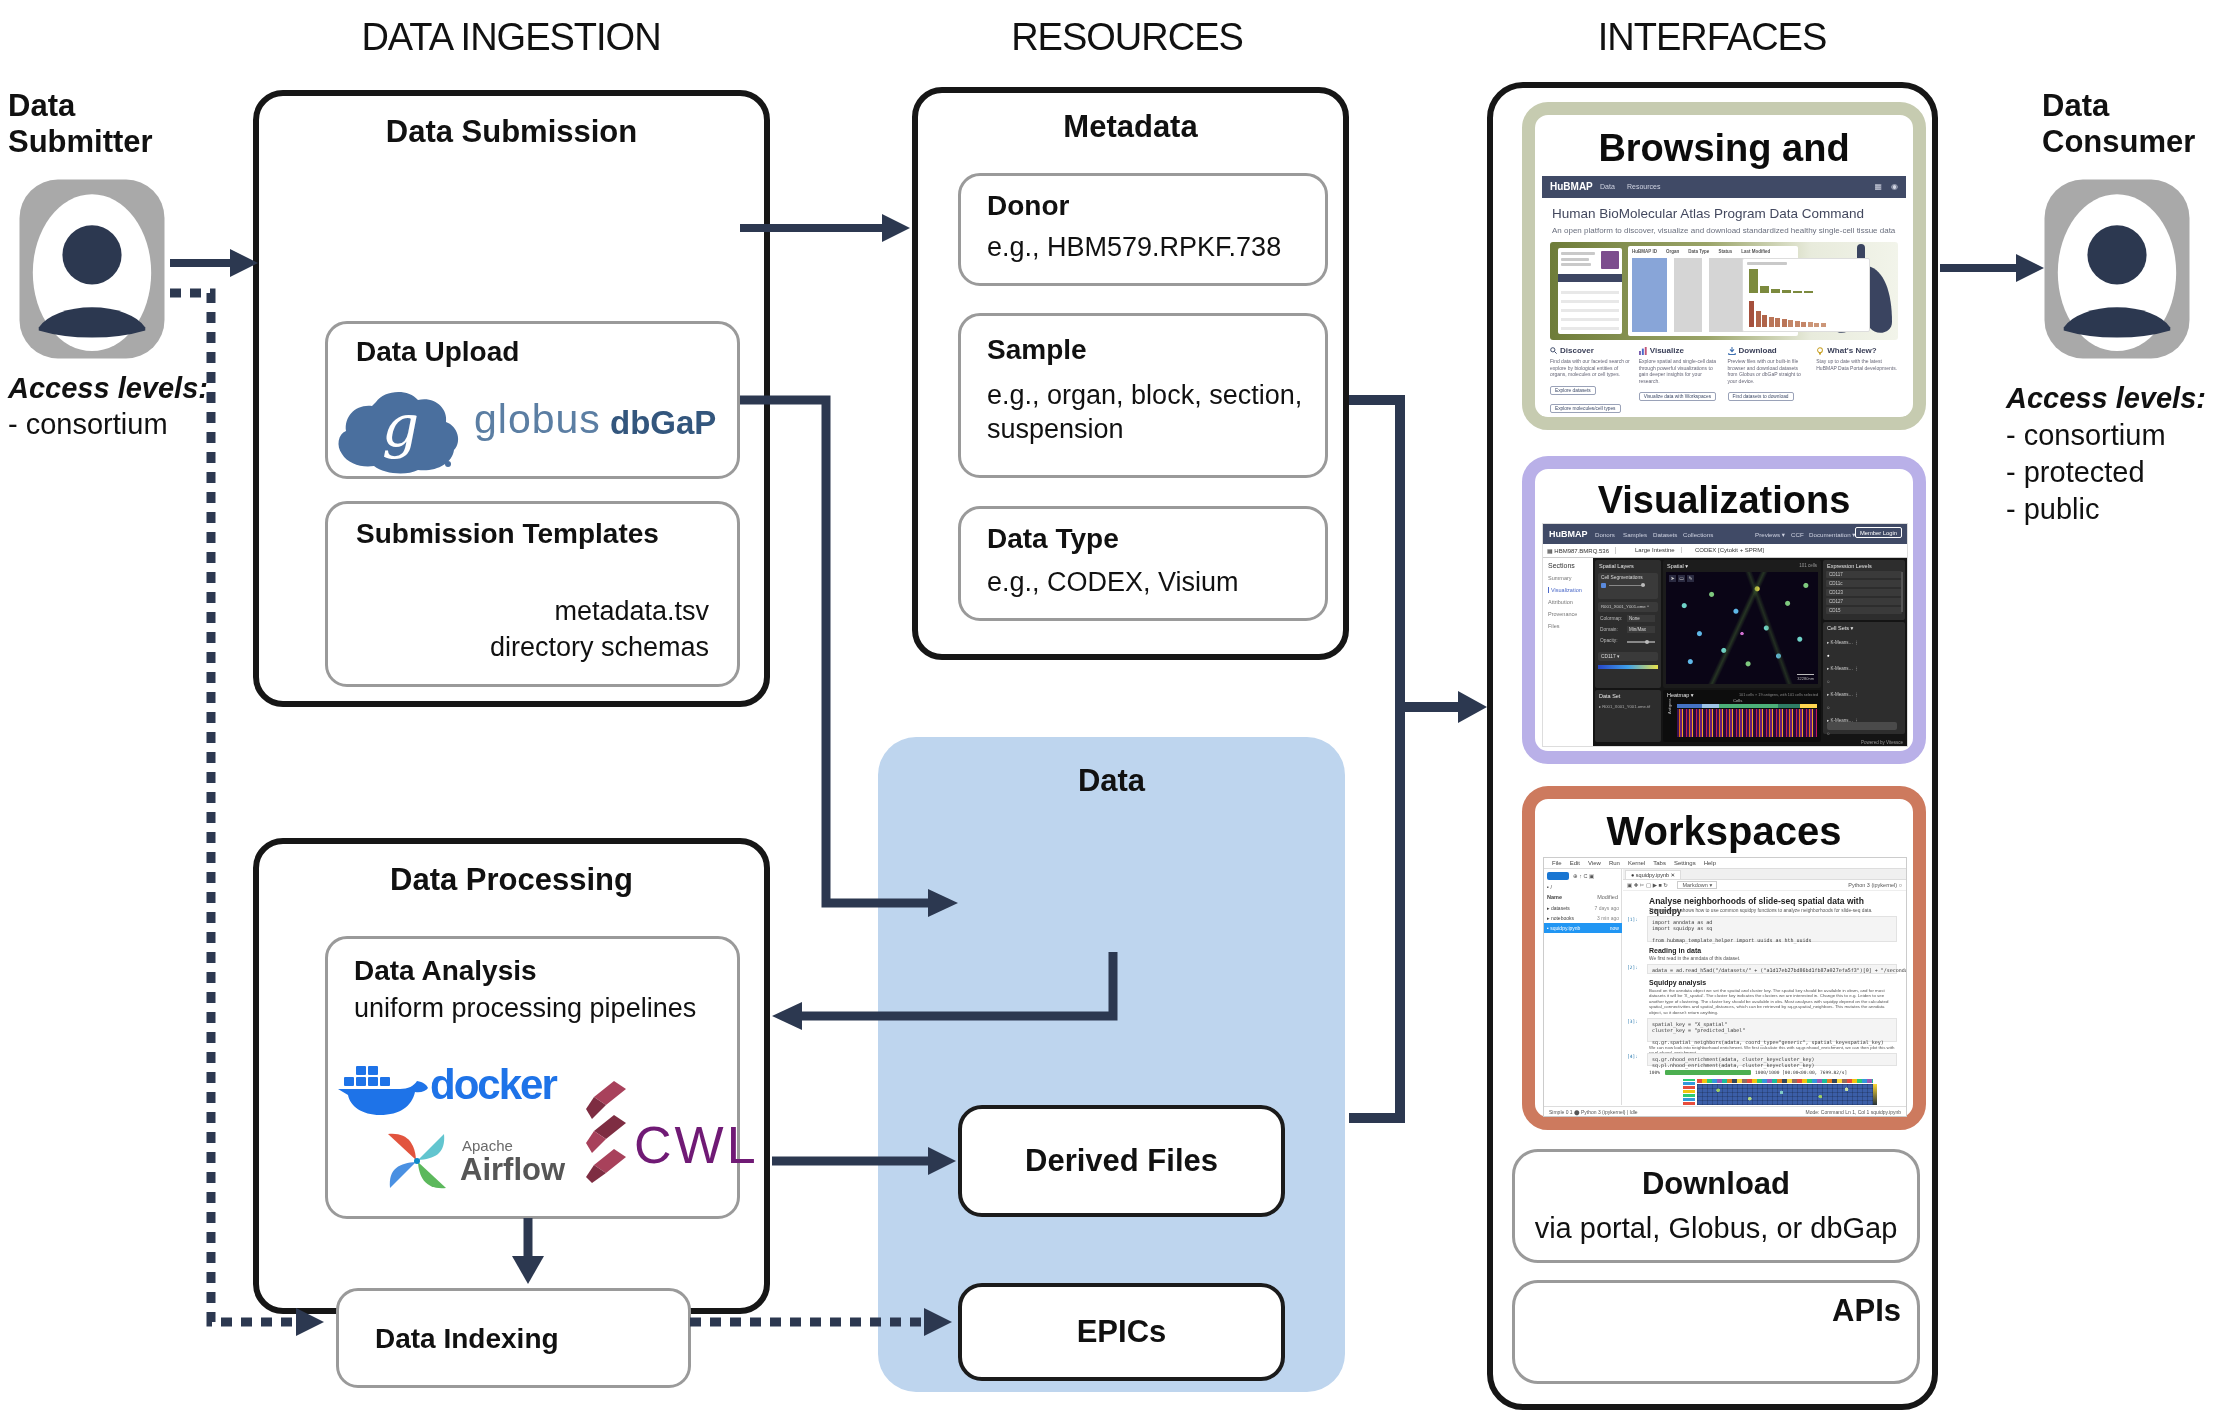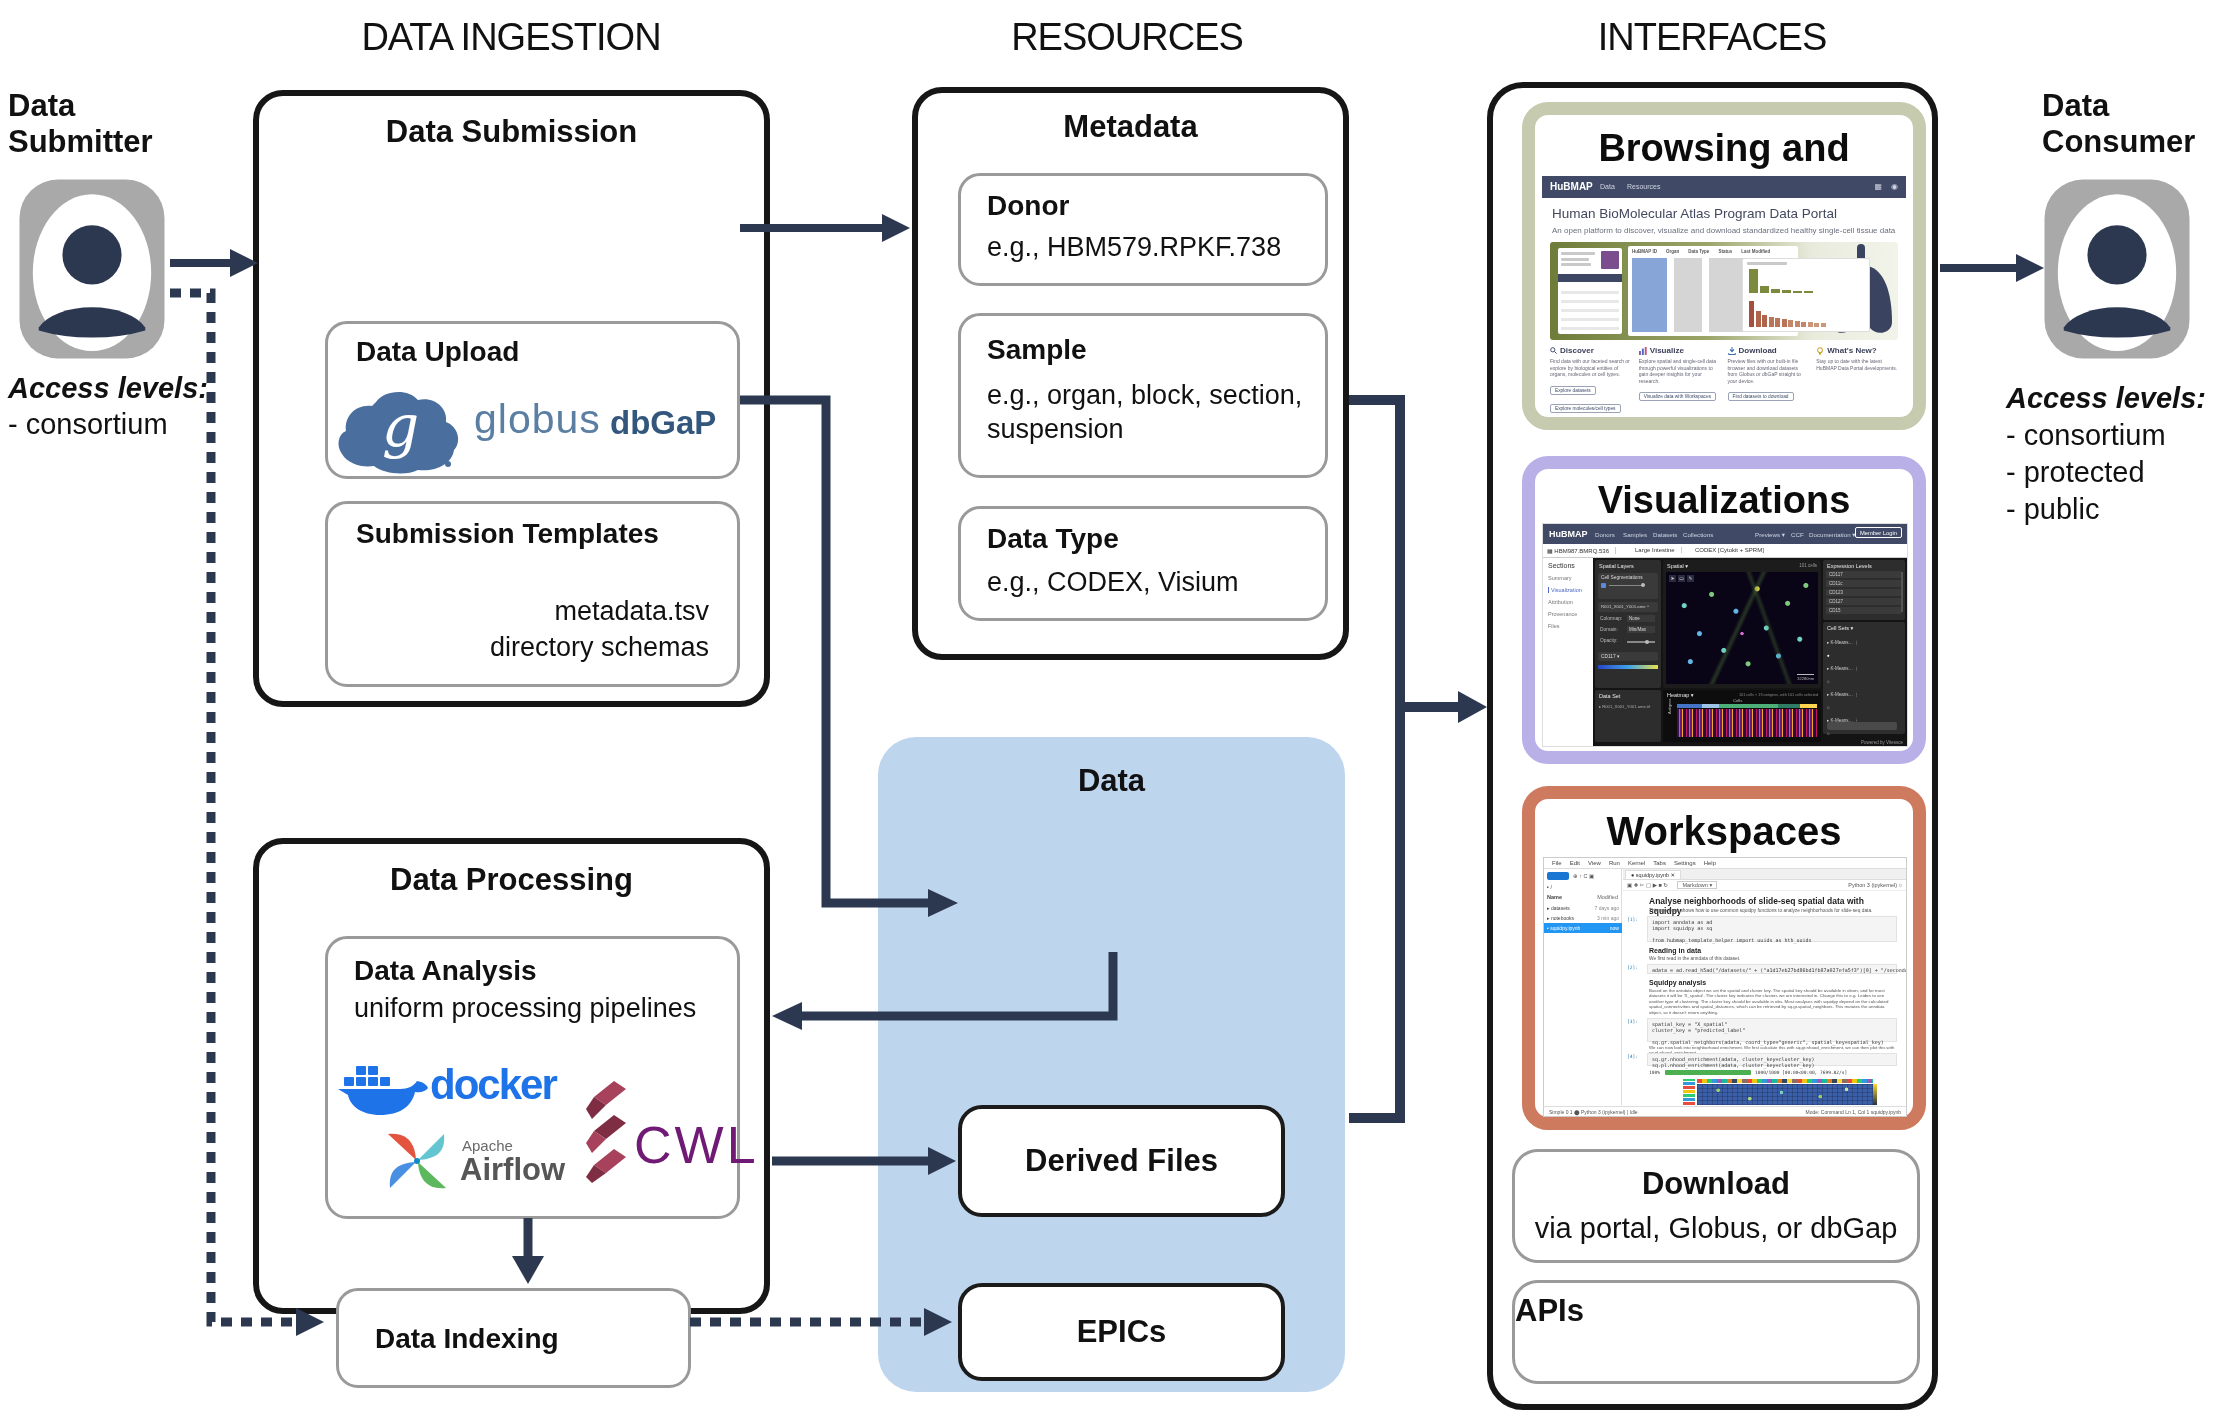--- a/index.html
+++ b/index.html
@@ -170,21 +170,21 @@
   <div class="panel" style="left:29px;top:14px;width:404px;height:328px;border:13px solid #c6cbb0;">
     <div class="paneltitle" style="top:12px;">Browsing and Search</div>
     <div class="mini" style="left:7px;top:61px;width:364px;height:240px;">
       <div class="navybar" style="left:0;top:0;width:364px;height:22px;">
         <span class="abs" style="left:8px;top:5px;font-size:10px;font-weight:bold;color:#fff;">HuBMAP</span>
         <span class="abs" style="left:58px;top:7px;font-size:7px;color:#d0d4e2;">Data</span>
         <span class="abs" style="left:85px;top:7px;font-size:7px;color:#d0d4e2;">Resources</span>
         <span class="abs" style="right:24px;top:6px;font-size:8px;color:#d0d4e2;">▦</span>
         <span class="abs" style="right:8px;top:6px;font-size:8px;color:#d0d4e2;">◉</span>
       </div>
-      <div class="abs" style="left:10px;top:30px;font-size:13.5px;color:#43485e;">Human BioMolecular Atlas Program Data Portal</div>
+      <div class="abs" style="left:10px;top:30px;font-size:13.5px;color:#43485e;">Human BioMolecular Atlas Program Data Command</div>
       <div class="abs" style="left:10px;top:50px;font-size:8px;color:#6a6f7e;">An open platform to discover, visualize and download standardized healthy single-cell tissue data</div>
 
       <div class="abs" style="left:8px;top:66px;width:348px;height:98px;border-radius:3px;overflow:hidden;background:linear-gradient(90deg,#6e7c39 0%,#9aa468 45%,#e8ebdc 75%,#f2f4ea 100%);">
         <svg class="abs" style="right:2px;top:2px;" width="70" height="94" viewBox="0 0 70 94">
           <rect x="31" y="0" width="8" height="26" rx="4" fill="#3a4460"></rect>
           <path d="M28 22 C12 26 4 48 4 78 C4 90 20 92 26 84 C30 76 32 50 32 34 Z" fill="#3a4460"></path>
           <path d="M42 22 C58 26 66 48 66 78 C66 90 50 92 44 84 C40 76 38 50 38 34 Z" fill="#3a4460"></path>
         </svg>
 
         <div class="abs" style="left:8px;top:6px;width:64px;height:86px;background:#fff;border-radius:2px;">
@@ -479,21 +479,21 @@
       </div>
     </div>
   </div>
 
   <div class="innerbox" style="left:19px;top:1061px;width:408px;height:114px;border-radius:26px;">
     <div class="abs" style="left:0;right:0;top:14px;text-align:center;font-weight:bold;font-size:31px;">Download</div>
     <div class="abs" style="left:0;right:0;top:60px;text-align:center;font-size:29px;">via portal, Globus, or dbGap</div>
   </div>
 
   <div class="innerbox" style="left:19px;top:1192px;width:408px;height:104px;border-radius:26px;">
-    <div class="abs" style="left:0;right:0;top:10px;text-align:left;font-weight:bold;font-size:31px;">APIs</div>
+    <div class="abs" style="left:0;right:16px;top:10px;text-align:right;font-weight:bold;font-size:31px;">APIs</div>
   </div>
 </div>
 
 <svg class="abs" style="left:0;top:0;z-index:50;pointer-events:none;" width="2236" height="1426" viewBox="0 0 2236 1426">
   <g stroke="#2c3850" fill="none">
 
     <path d="M170 263 H232" stroke-width="8"></path>
 
     <path d="M740 228 H884" stroke-width="8"></path>
 

